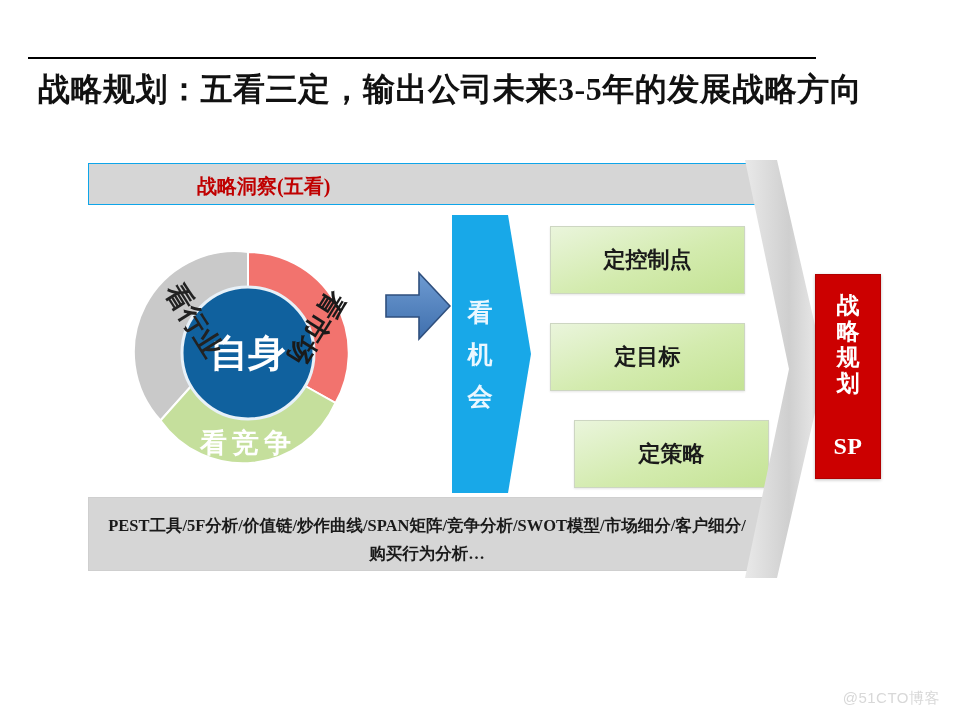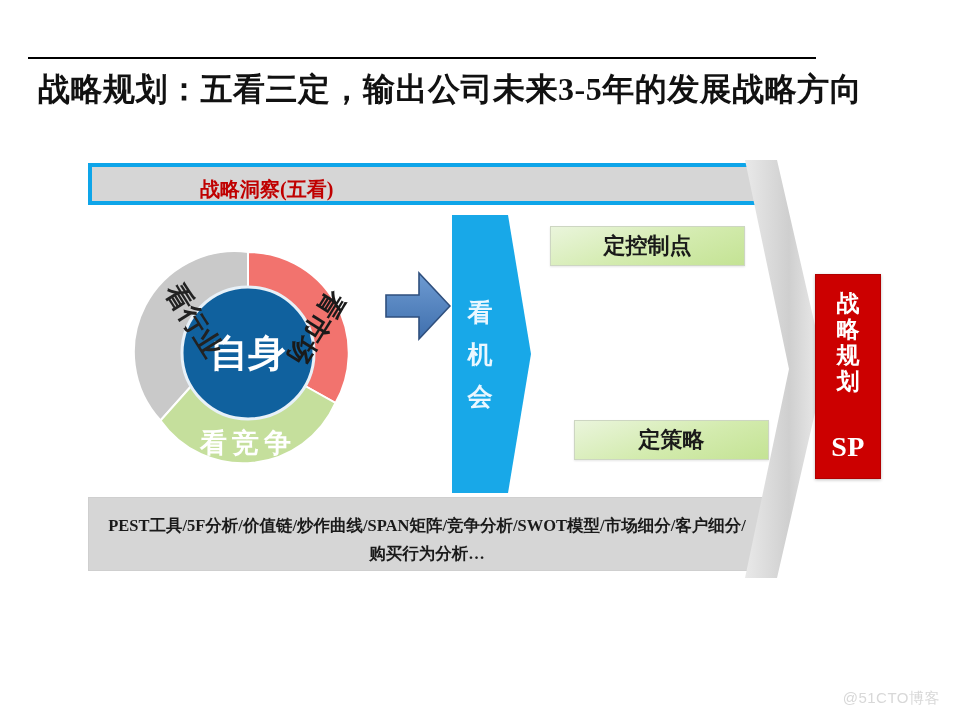--- a/index.html
+++ b/index.html
@@ -47,21 +47,21 @@
   }
 
   
   .band {
     position: absolute;
     left: 0;
     top: 0;
     width: 677px;
     height: 42px;
     background: #d6d6d6;
-    border: 4px solid #0ea5e9;
+    border: 1px solid #0ea5e9;
     box-sizing: border-box;
   }
   .band-label {
     position: absolute;
     top: 9px;
     font-size: 20px;
     font-weight: 700;
     color: #c00000;
     font-family: "Liberation Serif", "DejaVu Serif", serif;
     white-space: nowrap;
@@ -145,21 +145,21 @@
     color: #eaf7ff;
     font-family: "Liberation Serif", "DejaVu Serif", serif;
     pointer-events: none;
   }
 
   
   .green-box {
     position: absolute;
     left: 462px;
     width: 195px;
-    height: 40px;
+    height: 68px;
     background: linear-gradient(160deg, #eaf5dc 0%, #d3ebae 55%, #c4e394 100%);
     border: 1px solid #cdd6c2;
     box-sizing: border-box;
     display: flex;
     align-items: center;
     justify-content: center;
     font-size: 22px;
     font-weight: 700;
     color: #1a1a1a;
     font-family: "Liberation Serif", "DejaVu Serif", serif;
@@ -196,21 +196,21 @@
     box-shadow: 0 1px 3px rgba(0,0,0,0.25);
   }
   .red-box span {
     color: #ffffff;
     font-size: 23px;
     font-weight: 700;
     line-height: 1.05;
     font-family: "Liberation Serif", "DejaVu Serif", serif;
   }
   .red-box span.sp {
-    font-size: 28px;
+    font-size: 24px;
     letter-spacing: 0.5px;
     margin-top: 36px;
   }
 
   
   .watermark {
     position: absolute;
     right: 20px;
     bottom: 12px;
     font-size: 15px;
@@ -285,20 +285,21 @@
       <polygon points="2,2 58,2 81,141 58,280 2,280" fill="#18a8e8"></polygon>
     </svg>
   </div>
   <div class="chevron-text">
     <span>看</span>
     <span>机</span>
     <span>会</span>
   </div>
 
   <div class="green-box b1">定控制点</div>
+  <div class="green-box b2">定目标</div>
   <div class="green-box b3">定策略</div>
 
   <div class="footer-band">
     <div class="footer-text">PEST工具/5F分析/价值链/炒作曲线/SPAN矩阵/竞争分析/SWOT模型/市场细分/客户细分/购买行为分析…</div>
   </div>
 
 </div>
 
 <div class="gray-chevron">
   <svg width="82" height="418" viewBox="0 0 82 418" xmlns="http://www.w3.org/2000/svg">

